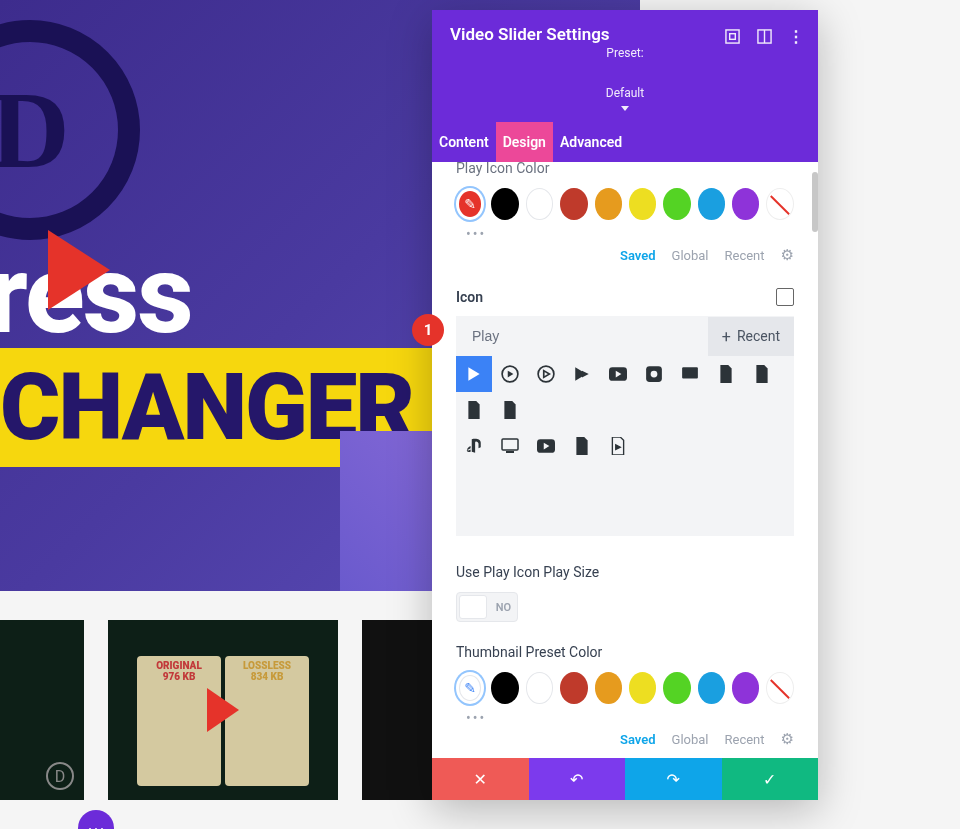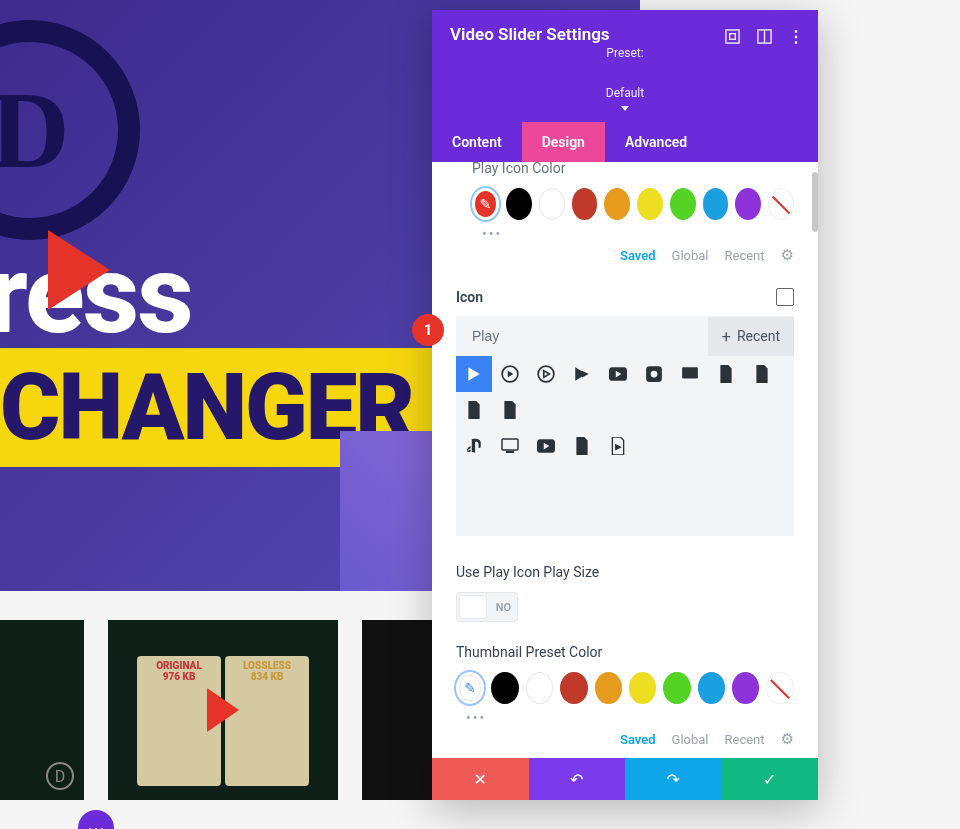--- a/index.html
+++ b/index.html
@@ -30,26 +30,26 @@
   .badge-1 { position:absolute; left:412px; top:314px; width:32px; height:32px; border-radius:50%; background:#e5332a; color:#fff; font-weight:700; display:flex; align-items:center; justify-content:center; z-index:50; font-size:15px;}
   
   
   .panel { position:absolute; left:432px; top:10px; width:386px; background:#fff; box-shadow:0 10px 40px rgba(0,0,0,.25); z-index:20; }
   .panel .hdr { background:#6c2bd9; color:#fff; padding:14px 18px 10px; }
   .panel .hdr h3 { font-size:17px; font-weight:600; }
   .panel .hdr .preset { font-size:12px; opacity:.9; margin-top:2px; display:flex; align-items:center; gap:6px;flex-direction:column;}
   .panel .hdr .icons { position:absolute; right:12px; top:16px; display:flex; gap:12px; }
   .panel .hdr .icons .ic { width:20px; height:20px; cursor:pointer; opacity:.9; display:flex; align-items:center; justify-content:center; font-weight:700;}
   .panel .tabs { display:flex; background:#6c2bd9; }
-  .panel .tabs .tab { color:#fff; padding:12px 20px; font-size:14px; font-weight:600; cursor:pointer; }
+  .panel .tabs .tab { color:#fff; padding:12px 7px; font-size:14px; font-weight:600; cursor:pointer; }
   .panel .tabs .tab.active { background:#ec4899; }
   
   .panel .body { padding:0 0 0; position:relative; height:596px; overflow:hidden;}
   .panel .body .scroll { position:absolute; right:0; top:10px; width:6px; height:60px; background:#c7c7c7; border-radius:3px;}
-  .panel .section { padding:6px 24px 10px;margin-left:16px; }
+  .panel .section { padding:6px 24px 10px; }
   .panel .section .label-cut { color:#6b7280; font-size:14px; margin-top:-8px;}
   .panel .swatches { display:flex; gap:7px; align-items:center; margin-top:12px;}
   .panel .swatches .sw { width:32px; height:32px; border-radius:50%; cursor:pointer; border:0;}
   .panel .swatches .sw.ring { box-shadow:0 0 0 2px #93c5fd; padding:3px; background:#fff;}
   .panel .swatches .sw.ring .inner{width:100%;height:100%;border-radius:50%;display:flex;align-items:center;justify-content:center;}
   .panel .swatches .sw.ring.red .inner{background:#e5332a;}
   .panel .swatches .sw.ring.blank .inner{background:#fff;border:1px solid #e5e7eb;}
   .panel .swatches .sw .eyedrop{color:#fff;font-size:14px;}
   .panel .swatches .sw.ring.blank .eyedrop{color:#3b82f6;}
   .panel .swatches .sw.strike { background:#fff; border:1px solid #eee; position:relative; overflow:hidden;}

